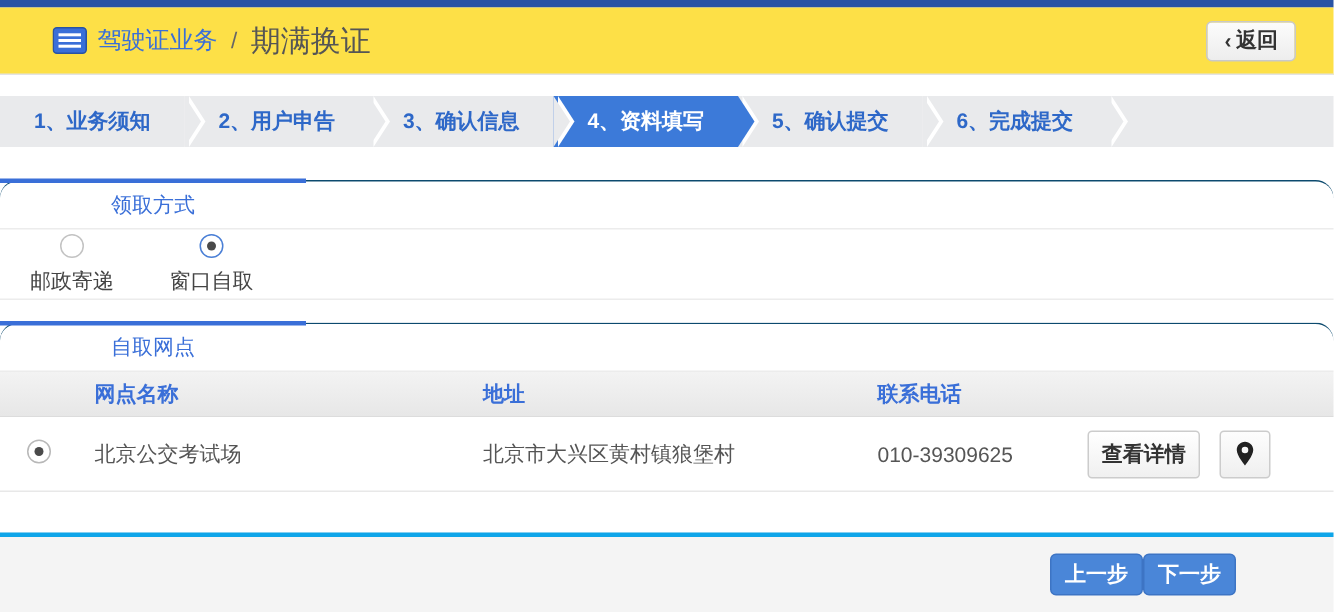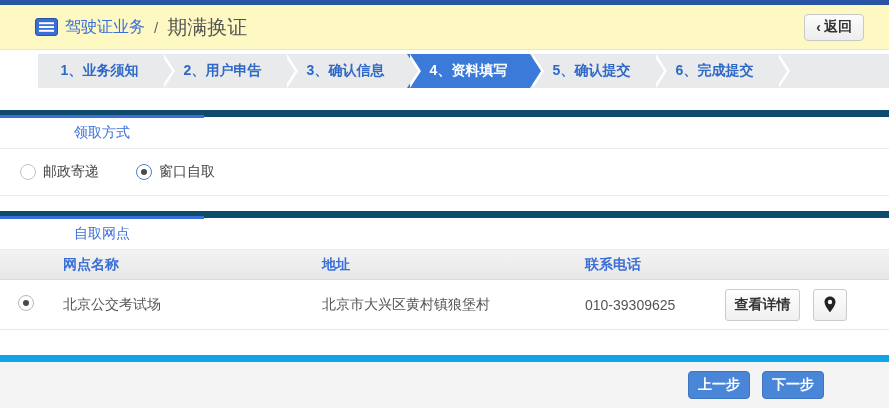--- a/index.html
+++ b/index.html
@@ -8,59 +8,59 @@
     font-family: "Liberation Sans", "DejaVu Sans", sans-serif;
     width:889px; height:408px; overflow:hidden;
   }
   .page { width:889px; height:408px; background:#fff; position:relative; }
 
   
   .top-bar { height:5px; background:#2953a4; }
 
   
   .header {
-    height:45px; background:#fef9c3; border-bottom:1px solid #e3e3e3;
+    height:45px; background:#fde047; border-bottom:1px solid #e3e3e3;
     display:flex; align-items:center; padding:0 25px 0 35px;
   }
   .header-left { display:flex; align-items:center; gap:7px; flex:1; }
   .form-icon { width:23px; height:18px; display:block; }
   .title-primary { color:#3a6fd8; font-size:16px; }
   .title-sep { color:#666; font-size:15px; margin:0 2px; }
   .title-secondary { color:#555; font-size:20px; }
   .back-btn {
     height:27px; padding:0 11px; border:1px solid #c9c9c9; border-radius:4px;
     background:linear-gradient(#fcfcfc,#ededed); color:#333; font-size:14px;
     font-weight:bold; display:flex; align-items:center; gap:3px; cursor:pointer;
     font-family:inherit;
   }
   .back-chevron { font-size:14px; font-weight:bold; color:#333; }
 
   
-  .steps { margin-top:4px; height:34px; display:flex;padding-left:38px; }
+  .steps { margin-top:14px; height:34px; display:flex; }
   .step {
     position:relative; width:123px; height:34px; background:#e9eaec;
     display:flex; align-items:center; justify-content:center;
     font-size:14px; font-weight:bold; color:#2e68c8; cursor:pointer;
   }
   .step::before {
     content:""; position:absolute; left:100%; top:0; margin-left:3px;
     border-top:17px solid transparent; border-bottom:17px solid transparent;
     border-left:11px solid #fff; z-index:2;
   }
   .step::after {
     content:""; position:absolute; left:100%; top:0;
     border-top:17px solid transparent; border-bottom:17px solid transparent;
     border-left:11px solid #e9eaec; z-index:3;
   }
   .step.active { background:#3c7ad9; color:#fff; }
   .step.active::after { border-left-color:#3c7ad9; }
   .step-filler { flex:1; background:#e9eaec; }
 
   
-  .section { position:relative; border-top:7px solid #0c4a6e; background:#fff; }
+  .section { position:relative; border-top:1px solid #0c4a6e; background:#fff;border-radius:12px; }
   .section::before {
     content:""; position:absolute; left:0; top:-2px; width:204px; height:3px;
     background:#3a6fd8;
   }
   .section-1 { margin-top:22px; }
   .section-2 { margin-top:15px; }
   .section-label-row { height:32px; border-bottom:1px solid #ececec; display:flex; align-items:center; }
   .section-label { width:204px; text-align:center; color:#3a6fd8; font-size:14px; }
 
   
@@ -72,21 +72,21 @@
     content:""; position:absolute; left:4px; top:4px; width:6px; height:6px;
     border-radius:50%; background:#4a4a4a;
   }
   .radio.ring-blue { border-color:#4a7fd6; }
   .radio.ring-gray { border-color:#b8b8b8; }
 
   .method-row {
     height:47px; border-bottom:1px solid #ececec; display:flex; align-items:center;
     padding-left:20px; gap:7px;
   }
-  .method-option { display:flex; align-items:center; gap:7px; margin-right:30px; cursor:pointer; }
+  .method-option { display:flex; align-items:center; gap:7px; margin-right:30px; cursor:pointer;flex-direction:column; }
   .method-option .opt-label { font-size:14px; color:#444; }
 
   
   .t-header {
     height:30px; background:linear-gradient(#f3f3f3,#e7e7e7);
     border-bottom:1px solid #dcdcdc; display:flex; align-items:center;
     font-size:14px; font-weight:bold; color:#3a6fd8;
   }
   .t-row {
     height:50px; background:#fff; border-bottom:1px solid #e8e8e8;
@@ -104,23 +104,23 @@
   }
   .pin-btn {
     width:34px; height:32px; border:1px solid #ccc; border-radius:3px;
     background:linear-gradient(#fdfdfd,#efefef); cursor:pointer;
     display:flex; align-items:center; justify-content:center;
   }
 
   
   .footer {
     position:absolute; left:0; bottom:0; width:889px; height:53px;
-    background:#f4f4f4; border-top:7px solid #0ea5e9;
+    background:#f4f4f4; border-top:3px solid #0ea5e9;
     display:flex; align-items:center; justify-content:flex-end;
-    gap:12px; padding-right:65px;
+    gap:0; padding-right:65px;
   }
   .nav-btn {
     width:62px; height:28px; background:#4a86d8; border:1px solid #3d74c4;
     border-radius:4px; color:#fff; font-size:14px; font-weight:bold;
     cursor:pointer; font-family:inherit;
   }
 </style>
 </head>
 <body>
 

